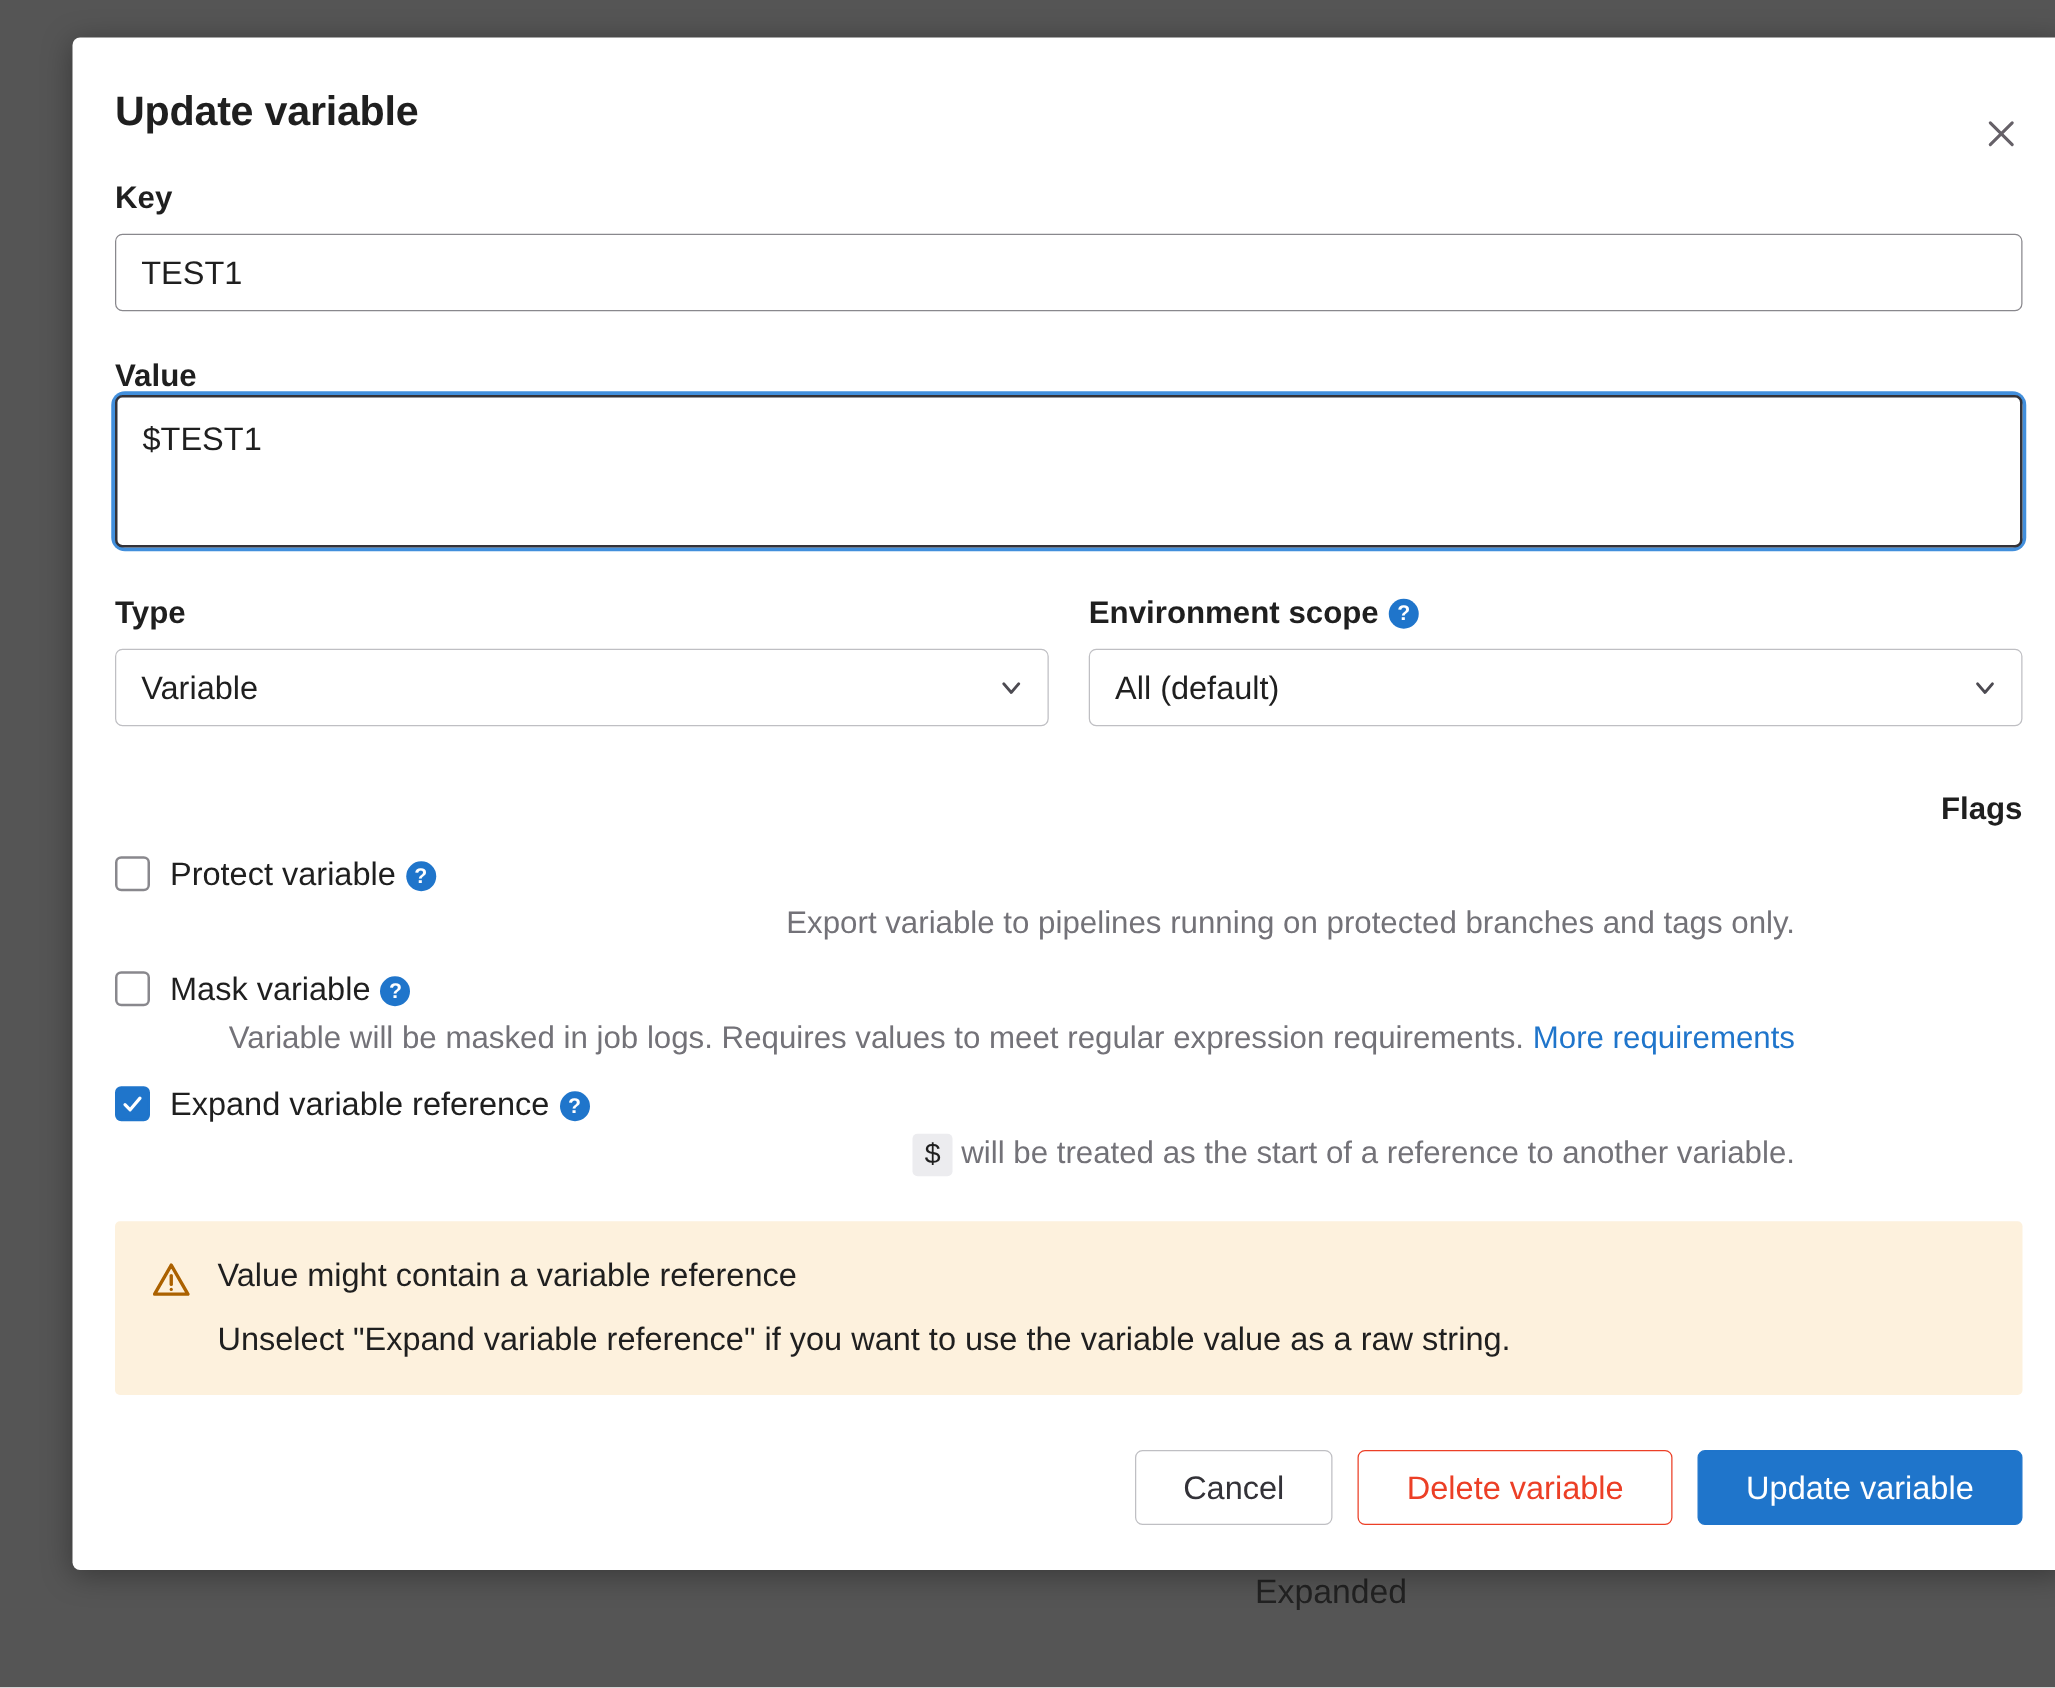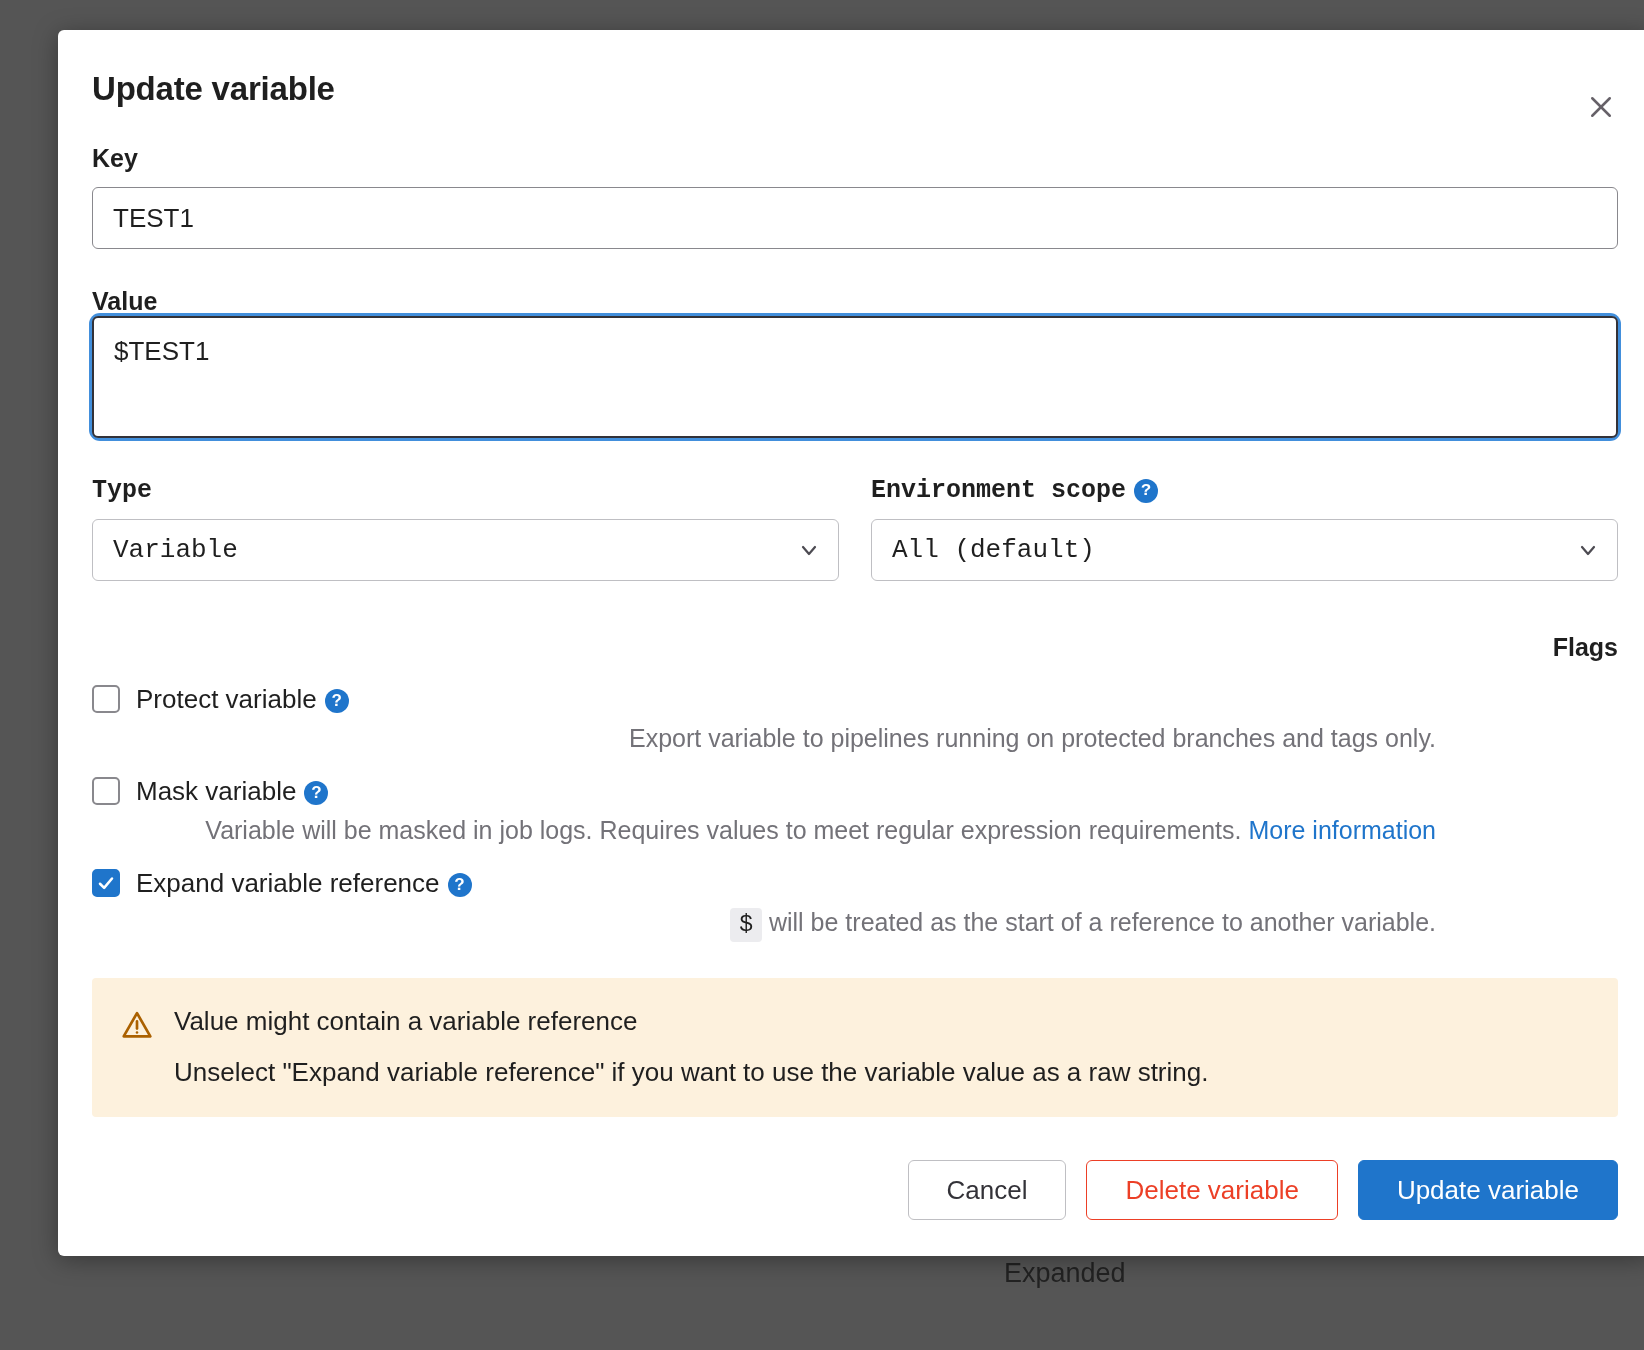--- a/index.html
+++ b/index.html
@@ -149,21 +149,21 @@
     border: 2px solid #333238;
     border-radius: 6px;
     outline: none;
   }
 
   .two-col {
     display: flex;
     gap: 32px;
     margin-top: 38px;
   }
-  .col { flex: 1 1 0; min-width: 0; font-family: Liberation Mono, monospace; }
+  .col { flex: 1 1 0; min-width: 0; }
 
   .select-wrap {
     position: relative;
     margin-top: 14px;
   }
   .select-box {
     box-sizing: border-box;
     width: 100%;
     height: 62px;
     padding: 0 52px 0 20px;
@@ -393,21 +393,21 @@
             <span class="flag-label"><span>Protect variable</span><span class="help-icon">?</span></span>
           </div>
           <p class="flag-desc">Export variable to pipelines running on protected branches and tags only.</p>
         </div>
 
         <div class="flag-block">
           <div class="flag-row">
             <span class="checkbox"></span>
             <span class="flag-label"><span>Mask variable</span><span class="help-icon">?</span></span>
           </div>
-          <p class="flag-desc"><span>Variable will be masked in job logs. Requires values to meet regular expression requirements. </span><a href="#">More information</a></p>
+          <p class="flag-desc"><span>Variable will be masked in job logs. Requires values to meet regular expression requirements. </span><a href="#">More requirements</a></p>
         </div>
 
         <div class="flag-block">
           <div class="flag-row">
             <span class="checkbox checked">
               <svg width="18" height="18" viewBox="0 0 24 24" fill="none" stroke="#ffffff" stroke-width="3.4" stroke-linecap="round" stroke-linejoin="round">
                 <polyline points="4 13 9.5 18.5 20 6"></polyline>
               </svg>
             </span>
             <span class="flag-label"><span>Expand variable reference</span><span class="help-icon">?</span></span>

